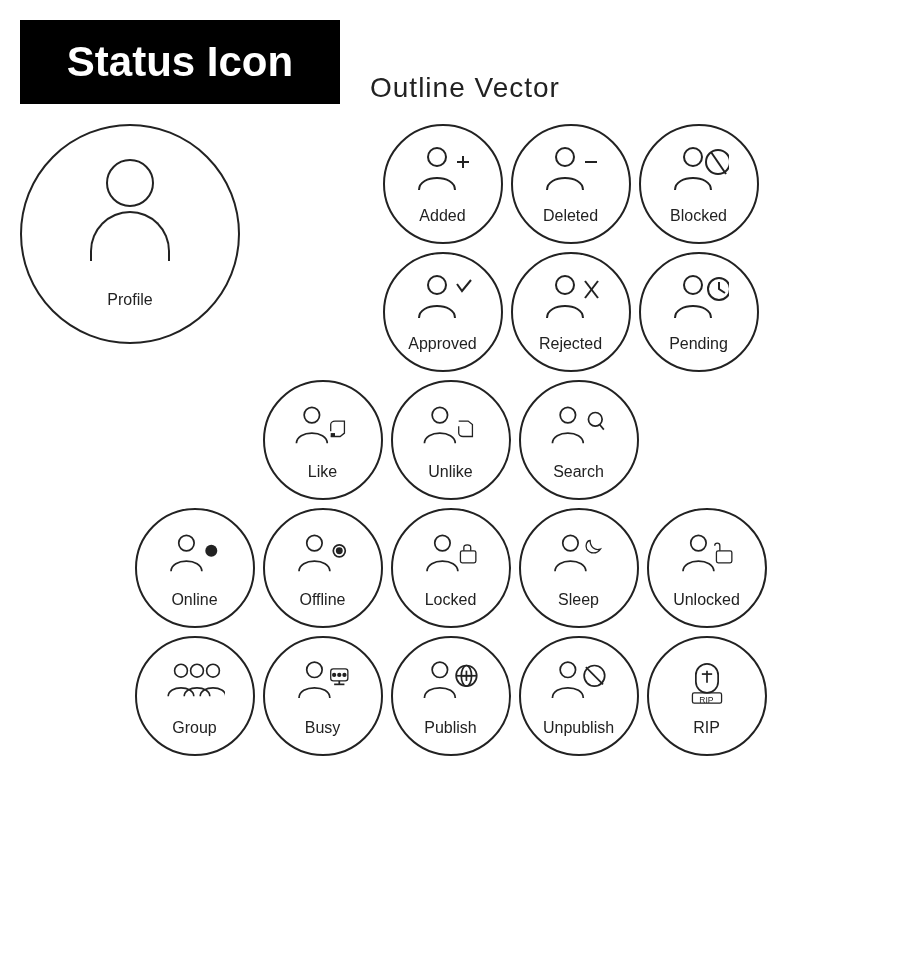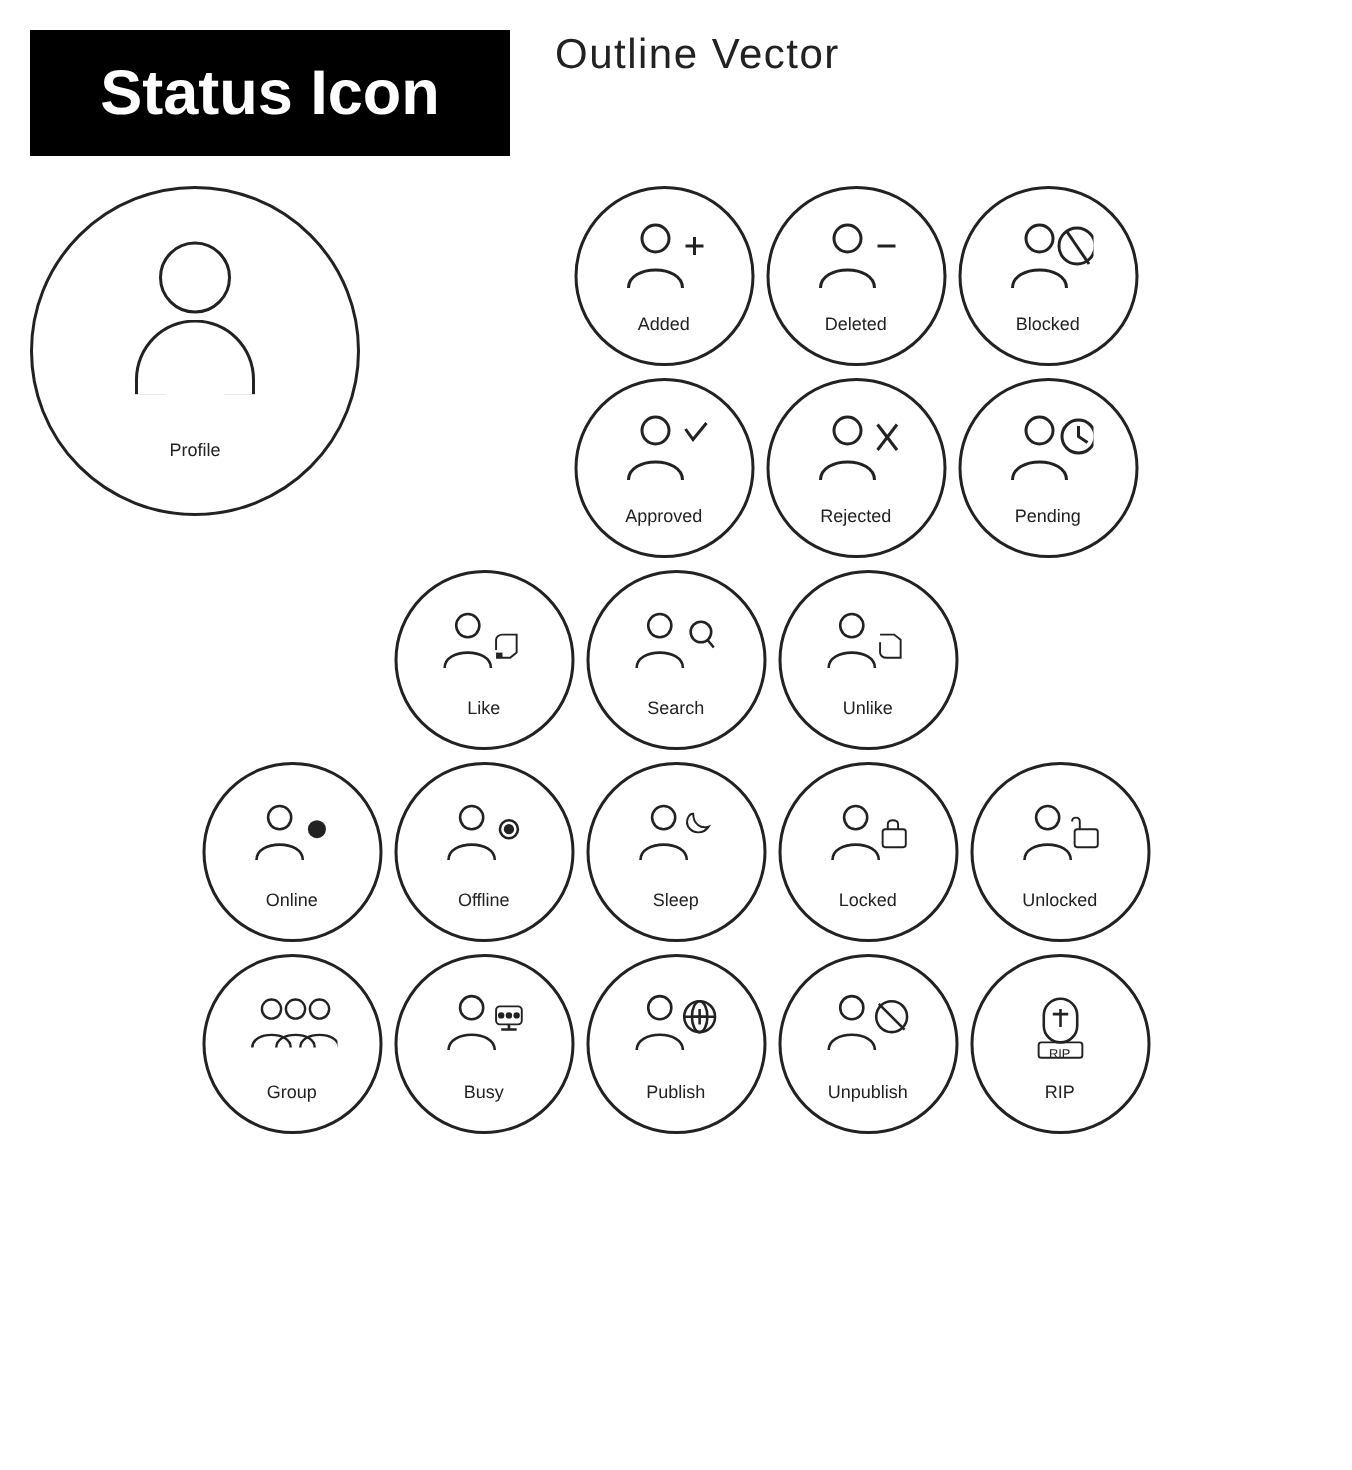--- a/index.html
+++ b/index.html
@@ -10,21 +10,21 @@
       font-family: Arial, sans-serif;
       overflow: hidden;
       display: flex;
       flex-direction: column;
       align-items: center;
       padding: 20px;
     }
 
     .header {
       display: flex;
-      align-items: flex-start;
+      align-items: flex-end;
       width: 100%;
       margin-bottom: 20px;
       gap: 30px;
     }
 
     .title-box {
       background: #000000;
       color: #ffffff;
       font-size: 42px;
       font-weight: bold;
@@ -89,21 +89,21 @@
       justify-content: center;
       position: relative;
     }
 
     .icon-cell svg {
       width: 60px;
       height: 55px;
     }
 
     .icon-label {
-      font-size: 12px;
+      font-size: 16px;
       color: #222;
       margin-top: 8px;
       text-align: left;
     }
 
     .row {
       display: flex;
       gap: 8px;
       justify-content: center;
     }
@@ -212,34 +212,34 @@
       <path d="M44 32 L44 24 C44 22 46 20 49 20 L60 20 L60 34 L55 38 L50 38 L44 38" stroke="#222" stroke-width="1.5" fill="none"></path>
       <rect x="44" y="34" width="5" height="4" stroke="none" fill="#222"></rect>
     </svg>
     <div class="icon-label">Like</div>
   </div>
 
   <div class="icon-cell">
     <svg viewBox="0 0 70 55" fill="none" stroke="#222" stroke-width="2">
       <circle cx="22" cy="13" r="9"></circle>
       <path d="M4 46 C4 30 40 30 40 46"></path>
+      <path d="M44 26 L44 34 C44 36 46 38 49 38 L60 38 L60 24 L55 20 L50 20 L44 20" stroke="#222" stroke-width="1.5" fill="none"></path>
+    </svg>
+    <div class="icon-label">Unlike</div>
+  </div>
+
+  <div class="icon-cell">
+    <svg viewBox="0 0 70 55" fill="none" stroke="#222" stroke-width="2">
+      <circle cx="22" cy="13" r="9"></circle>
+      <path d="M4 46 C4 30 40 30 40 46"></path>
       <circle cx="54" cy="18" r="8"></circle>
       <line x1="59" y1="24" x2="64" y2="30"></line>
     </svg>
     <div class="icon-label">Search</div>
   </div>
-
-  <div class="icon-cell">
-    <svg viewBox="0 0 70 55" fill="none" stroke="#222" stroke-width="2">
-      <circle cx="22" cy="13" r="9"></circle>
-      <path d="M4 46 C4 30 40 30 40 46"></path>
-      <path d="M44 26 L44 34 C44 36 46 38 49 38 L60 38 L60 24 L55 20 L50 20 L44 20" stroke="#222" stroke-width="1.5" fill="none"></path>
-    </svg>
-    <div class="icon-label">Unlike</div>
-  </div>
 </div>
 
 <div class="row" style="margin-bottom:8px;">
 
   <div class="icon-cell">
     <svg viewBox="0 0 70 55" fill="none" stroke="#222" stroke-width="2">
       <circle cx="25" cy="13" r="9"></circle>
       <path d="M7 46 C7 30 43 30 43 46"></path>
       <circle cx="54" cy="22" r="7" fill="#222" stroke="none"></circle>
     </svg>
@@ -253,33 +253,33 @@
       <circle cx="54" cy="22" r="7"></circle>
       <circle cx="54" cy="22" r="4" fill="#222" stroke="none"></circle>
     </svg>
     <div class="icon-label">Offline</div>
   </div>
 
   <div class="icon-cell">
     <svg viewBox="0 0 70 55" fill="none" stroke="#222" stroke-width="2">
       <circle cx="25" cy="13" r="9"></circle>
       <path d="M7 46 C7 30 43 30 43 46"></path>
-      <path d="M48 10 C48 18 54 22 60 20 C56 26 48 26 44 20 C42 16 44 10 48 10Z" stroke="#222" stroke-width="1.5"></path>
-    </svg>
-    <div class="icon-label">Sleep</div>
-  </div>
-
-  <div class="icon-cell">
-    <svg viewBox="0 0 70 55" fill="none" stroke="#222" stroke-width="2">
-      <circle cx="25" cy="13" r="9"></circle>
-      <path d="M7 46 C7 30 43 30 43 46"></path>
       <rect x="46" y="22" width="18" height="14" rx="2" stroke="#222" stroke-width="1.5"></rect>
       <path d="M50 22 L50 18 C50 14 58 14 58 18 L58 22" stroke="#222" stroke-width="1.5" fill="none"></path>
     </svg>
     <div class="icon-label">Locked</div>
+  </div>
+
+  <div class="icon-cell">
+    <svg viewBox="0 0 70 55" fill="none" stroke="#222" stroke-width="2">
+      <circle cx="25" cy="13" r="9"></circle>
+      <path d="M7 46 C7 30 43 30 43 46"></path>
+      <path d="M48 10 C48 18 54 22 60 20 C56 26 48 26 44 20 C42 16 44 10 48 10Z" stroke="#222" stroke-width="1.5"></path>
+    </svg>
+    <div class="icon-label">Sleep</div>
   </div>
 
   <div class="icon-cell">
     <svg viewBox="0 0 70 55" fill="none" stroke="#222" stroke-width="2">
       <circle cx="25" cy="13" r="9"></circle>
       <path d="M7 46 C7 30 43 30 43 46"></path>
       <rect x="46" y="22" width="18" height="14" rx="2" stroke="#222" stroke-width="1.5"></rect>
       <path d="M50 22 L50 16 C50 12 44 12 44 16" stroke="#222" stroke-width="1.5" fill="none"></path>
     </svg>
     <div class="icon-label">Unlocked</div>

